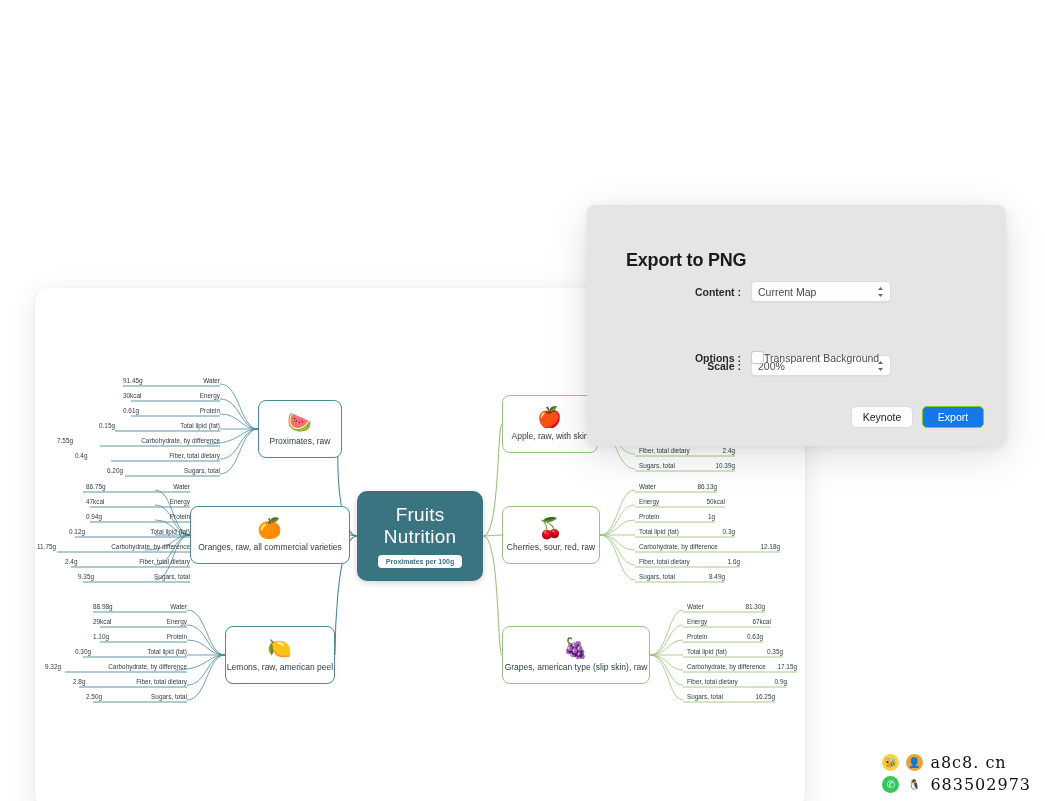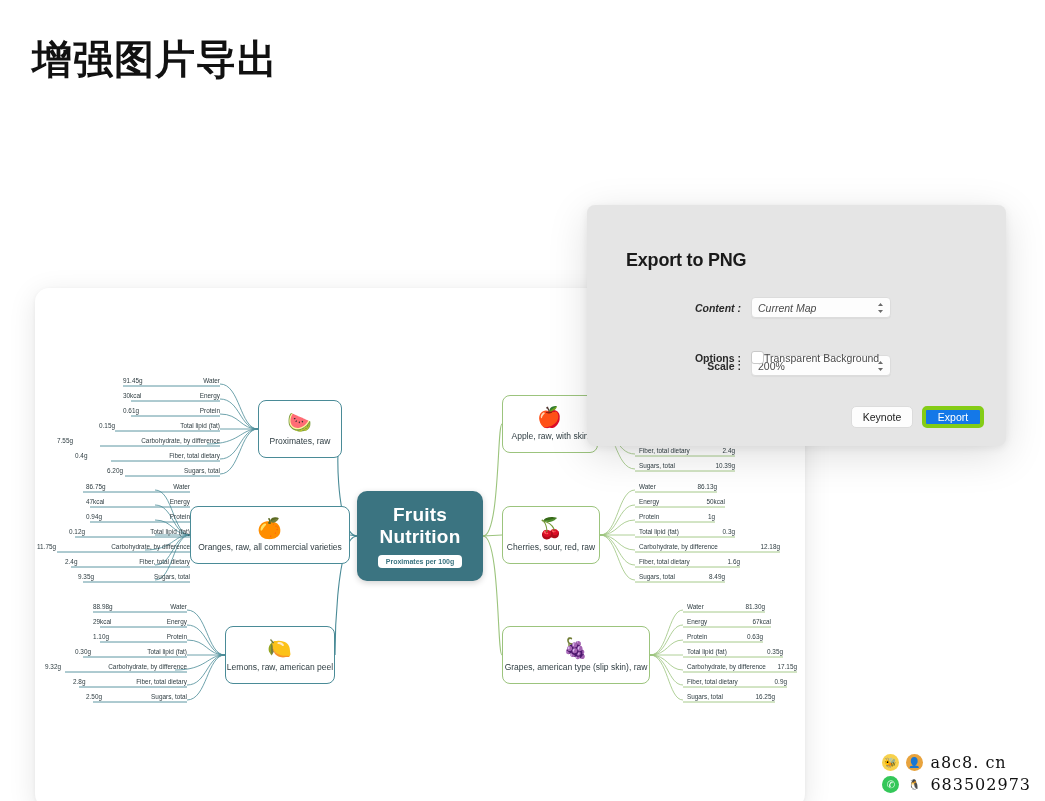--- a/index.html
+++ b/index.html
@@ -32,21 +32,21 @@
   .mm-svg { position: absolute; left: 0; top: 0; }
 
   
   .central {
     position: absolute; left: 322px; top: 203px; width: 126px; height: 90px;
     background: #3b7481; border-radius: 10px;
     display: flex; flex-direction: column; align-items: center; justify-content: center;
     box-shadow: 0 2px 6px rgba(0,0,0,.18);
   }
   .central-title {
-    color: #fff; font-size: 19px; font-weight: 700; line-height: 22px;
+    color: #fff; font-size: 19px; font-weight: 400; line-height: 22px;
     text-align: center; letter-spacing: .2px;
   }
   .central-badge {
     margin-top: 7px; background: #fff; color: #3b7481;
     font-size: 7px; font-weight: 700; padding: 3px 8px; border-radius: 4px;
     white-space: nowrap;
   }
 
   
   .fruit-node {
@@ -80,21 +80,21 @@
   .dialog {
     position: absolute; left: 587px; top: 205px; width: 419px; height: 241px;
     background: #e5e5e5; border-radius: 8px;
     box-shadow: 0 10px 40px rgba(0,0,0,.13), 0 2px 8px rgba(0,0,0,.07);
   }
   .dlg-title {
     position: absolute; left: 39px; top: 45px;
     font-size: 18px; font-weight: 700; color: #1a1a1a; letter-spacing: -.2px;
   }
   .dlg-row { position: absolute; display: flex; align-items: center; }
-  .row-content { left: 0; top: 92px; width: 100%; font-style: italic; }
+  .row-content { left: 0; top: 76px; width: 100%; }
   .row-scale   { left: 0; top: 116px; width: 100%; margin-top: 34px; }
   .row-options { left: 0; top: 146px; width: 100%; }
   .dlg-label {
     width: 164px; text-align: right; padding-right: 10px;
     font-size: 10.5px; font-weight: 700; color: #2a2a2a;
   }
   .dlg-select {
     position: relative; width: 140px; height: 21px;
     background: #fdfdfd; border: 1px solid #dcdcdc; border-radius: 4px;
     display: flex; align-items: center; padding: 0 6px;
@@ -111,42 +111,41 @@
     width: 13px; height: 13px; background: #fff;
     border: 1px solid #c9c9c9; border-radius: 3px;
   }
   .chk-label { font-size: 10.5px; color: #4a4a4a; }
   .dlg-buttons { position: absolute; right: 22px; bottom: 18px; display: flex; gap: 9px; }
   .btn {
     height: 22px; min-width: 62px; border-radius: 5px; font-size: 10.5px;
     display: flex; align-items: center; justify-content: center; cursor: pointer;
   }
   .btn-cancel { background: #fdfdfd; border: 1px solid #dcdcdc; color: #222; }
-  .btn-export { background: #1478e8; border: 4px solid #84cc16; color: #fff; font-weight: 500; }
+  .btn-export { background: #1478e8; border: 1px solid #84cc16; color: #fff; font-weight: 500; }
 
   
   .watermark { position: absolute; right: 14px; bottom: 7px; display: flex; flex-direction: column; gap: 3px; }
   .wm-row { display: flex; align-items: center; gap: 7px; }
   .wm-ico {
     width: 17px; height: 17px; border-radius: 50%;
     display: flex; align-items: center; justify-content: center; font-size: 10px;
   }
   .wm-ico.y { background: #f7d14c; }
   .wm-ico.o { background: #e8a33d; }
   .wm-ico.g { background: #34c759; color: #fff; }
   .wm-ico.p { background: #ffffff; }
   .wm-text { font-family: "DejaVu Serif", serif; font-size: 16px; color: #111; letter-spacing: 1px; }
 </style>
 </head>
 <body>
 
 <div id="root">
 
   <div class="hero">
-    <h1 class="hero-title">增强图片导出</h1>
   </div>
 
   <div class="canvas-card">
     <div class="mindmap">
 
       <svg class="mm-svg" width="770" height="520">
         <g fill="none" stroke="#4a8b97" stroke-width="1.1">
           <path d="M322,248 C300,248 300,141 307,141"></path>
           <path d="M322,248 L315,247"></path>
           <path d="M322,248 C300,248 300,367 300,367"></path>

